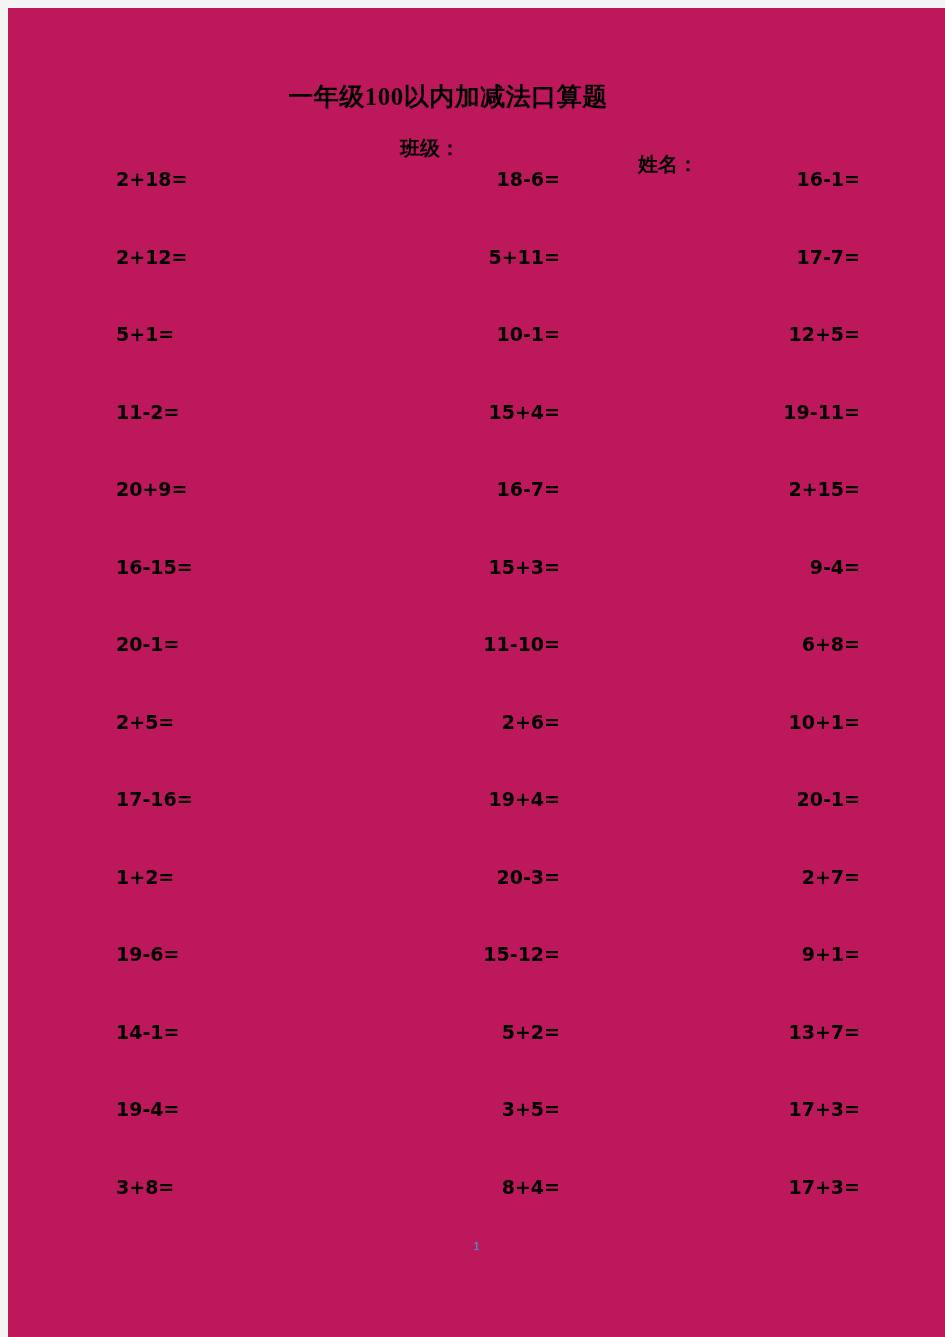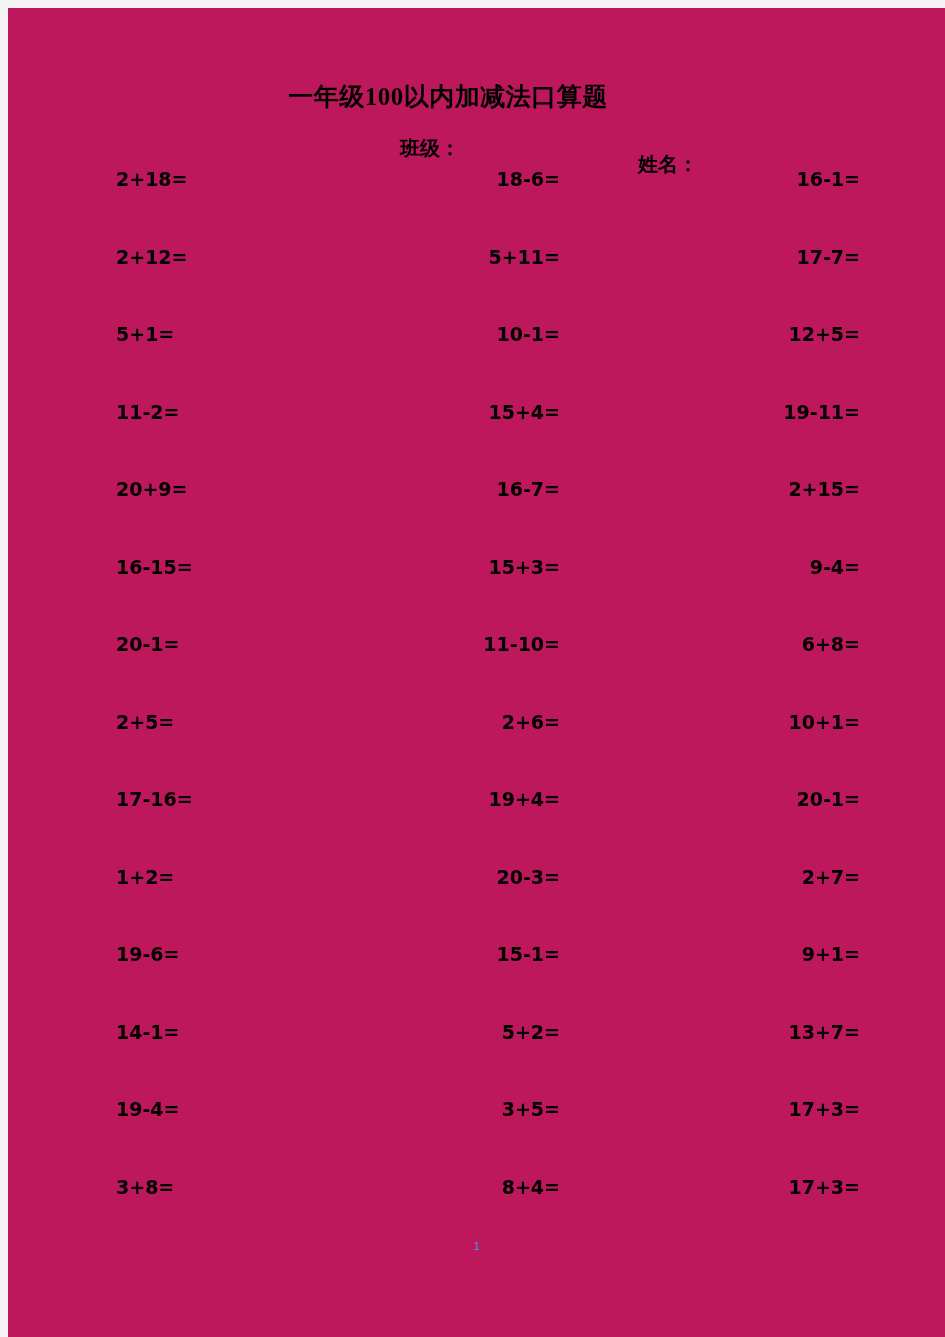--- a/index.html
+++ b/index.html
@@ -170,21 +170,21 @@
           <div class="cell col1">19+4=</div>
           <div class="cell col2">20-1=</div>
         </div>
         <div class="prow">
           <div class="cell col0">1+2=</div>
           <div class="cell col1">20-3=</div>
           <div class="cell col2">2+7=</div>
         </div>
         <div class="prow">
           <div class="cell col0">19-6=</div>
-          <div class="cell col1">15-1=</div>
+          <div class="cell col1">15-12=</div>
           <div class="cell col2">9+1=</div>
         </div>
         <div class="prow">
           <div class="cell col0">14-1=</div>
           <div class="cell col1">5+2=</div>
           <div class="cell col2">13+7=</div>
         </div>
         <div class="prow">
           <div class="cell col0">19-4=</div>
           <div class="cell col1">3+5=</div>

